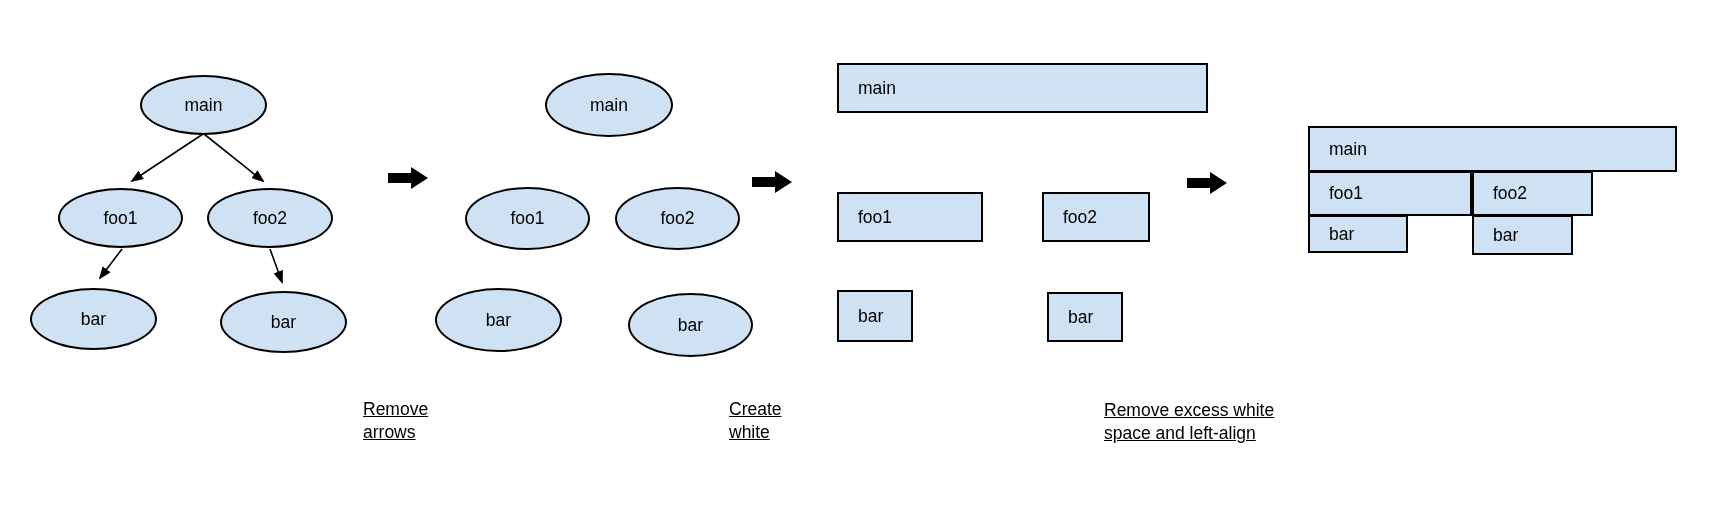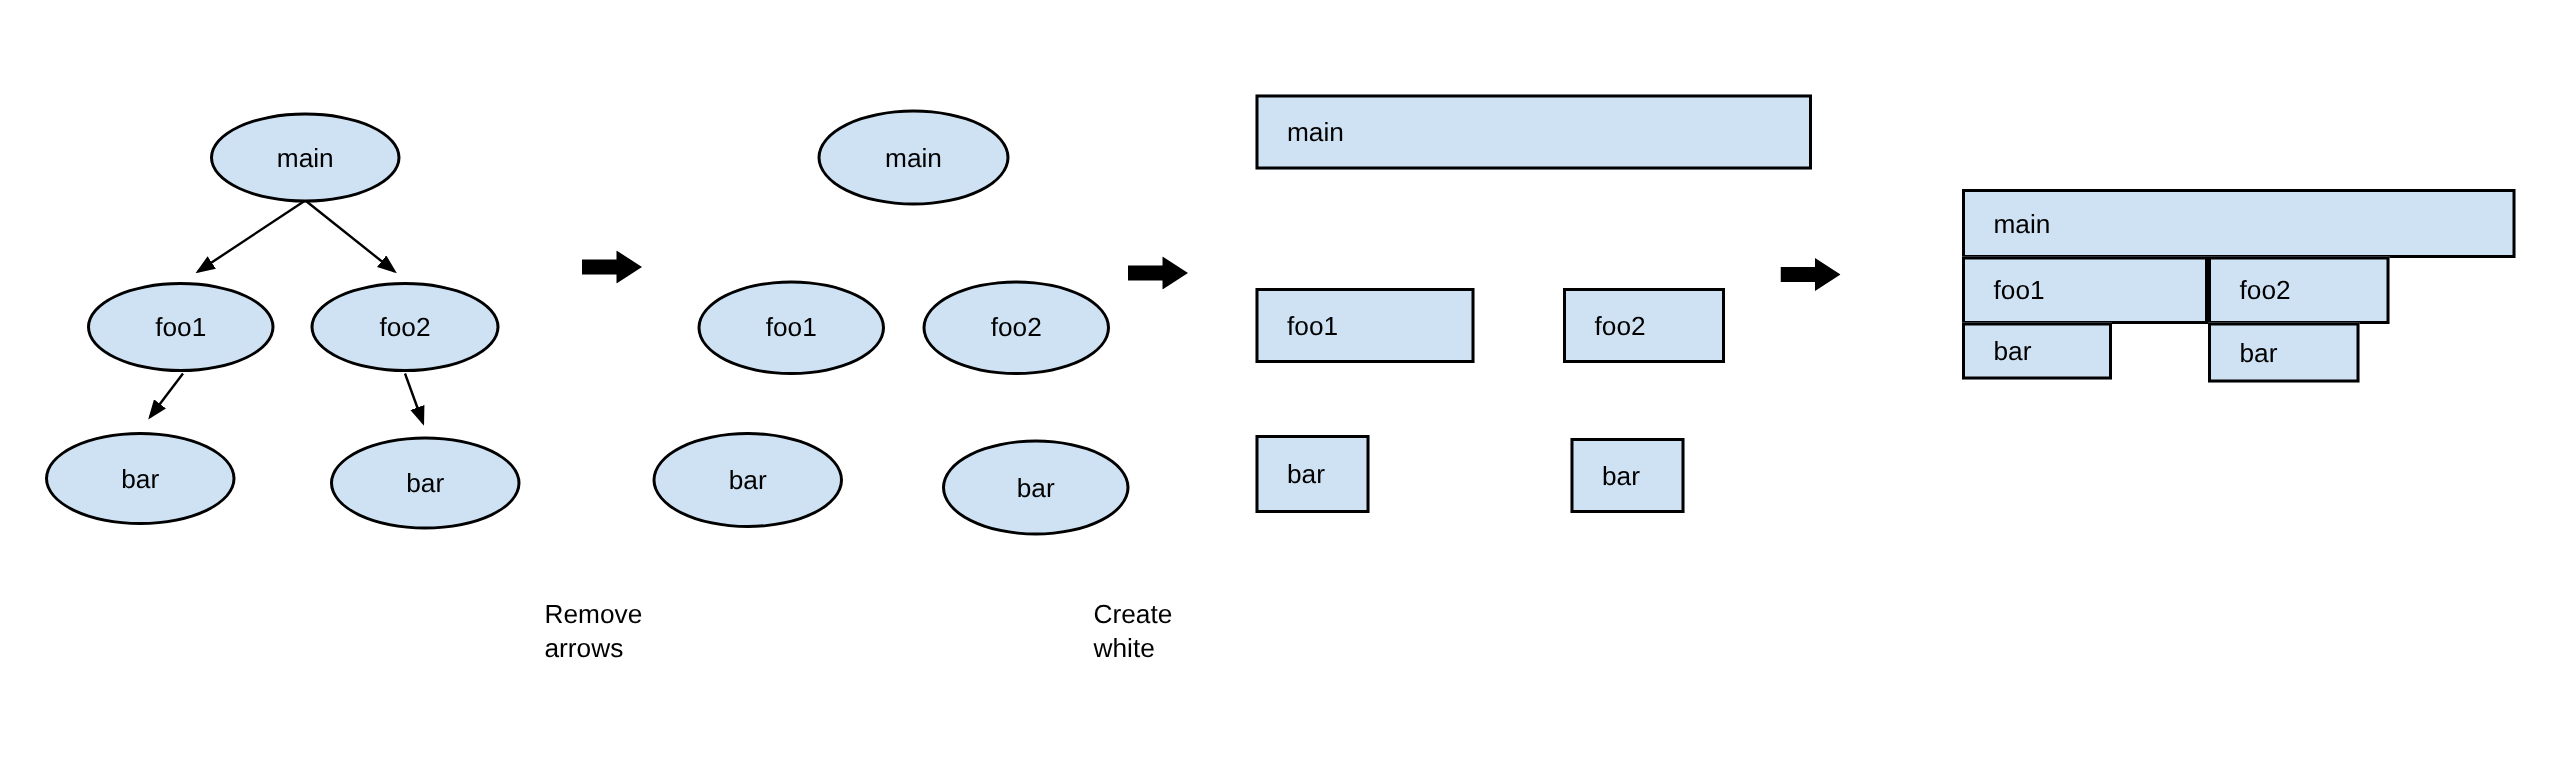--- a/index.html
+++ b/index.html
@@ -41,20 +41,21 @@
   }
   .edge-line{stroke:var(--arrow);stroke-width:1.6;fill:none;}
   .arrowhead-path{fill:var(--arrow);}
   .step-arrow{position:absolute;}
   .block-arrow-poly{fill:var(--arrow);}
   .caption{
     position:absolute;
     font-size:17.5px;
     line-height:23px;
     white-space:pre-line;
+    text-decoration:underline;
   }
 </style>
 </head>
 <body>
 
 <div class="canvas">
 
   <svg class="edges-svg">
     <defs>
       <marker id="ah" markerWidth="13" markerHeight="10" refX="11" refY="5" orient="auto" markerUnits="userSpaceOnUse">
@@ -140,14 +141,16 @@
       <span>bar</span>
     </div>
   <div class="node frame" style="left:1472px;top:215px;width:101px;height:40px">
       <span>bar</span>
     </div>
 
   <div class="caption" style="left:363px;top:398px">Remove
 arrows</div>
   <div class="caption" style="left:729px;top:398px">Create
 white</div>
+  <div class="caption" style="left:1104px;top:399px">Remove excess white
+space and left-align</div>
 
 </div>
 
 </body></html>

